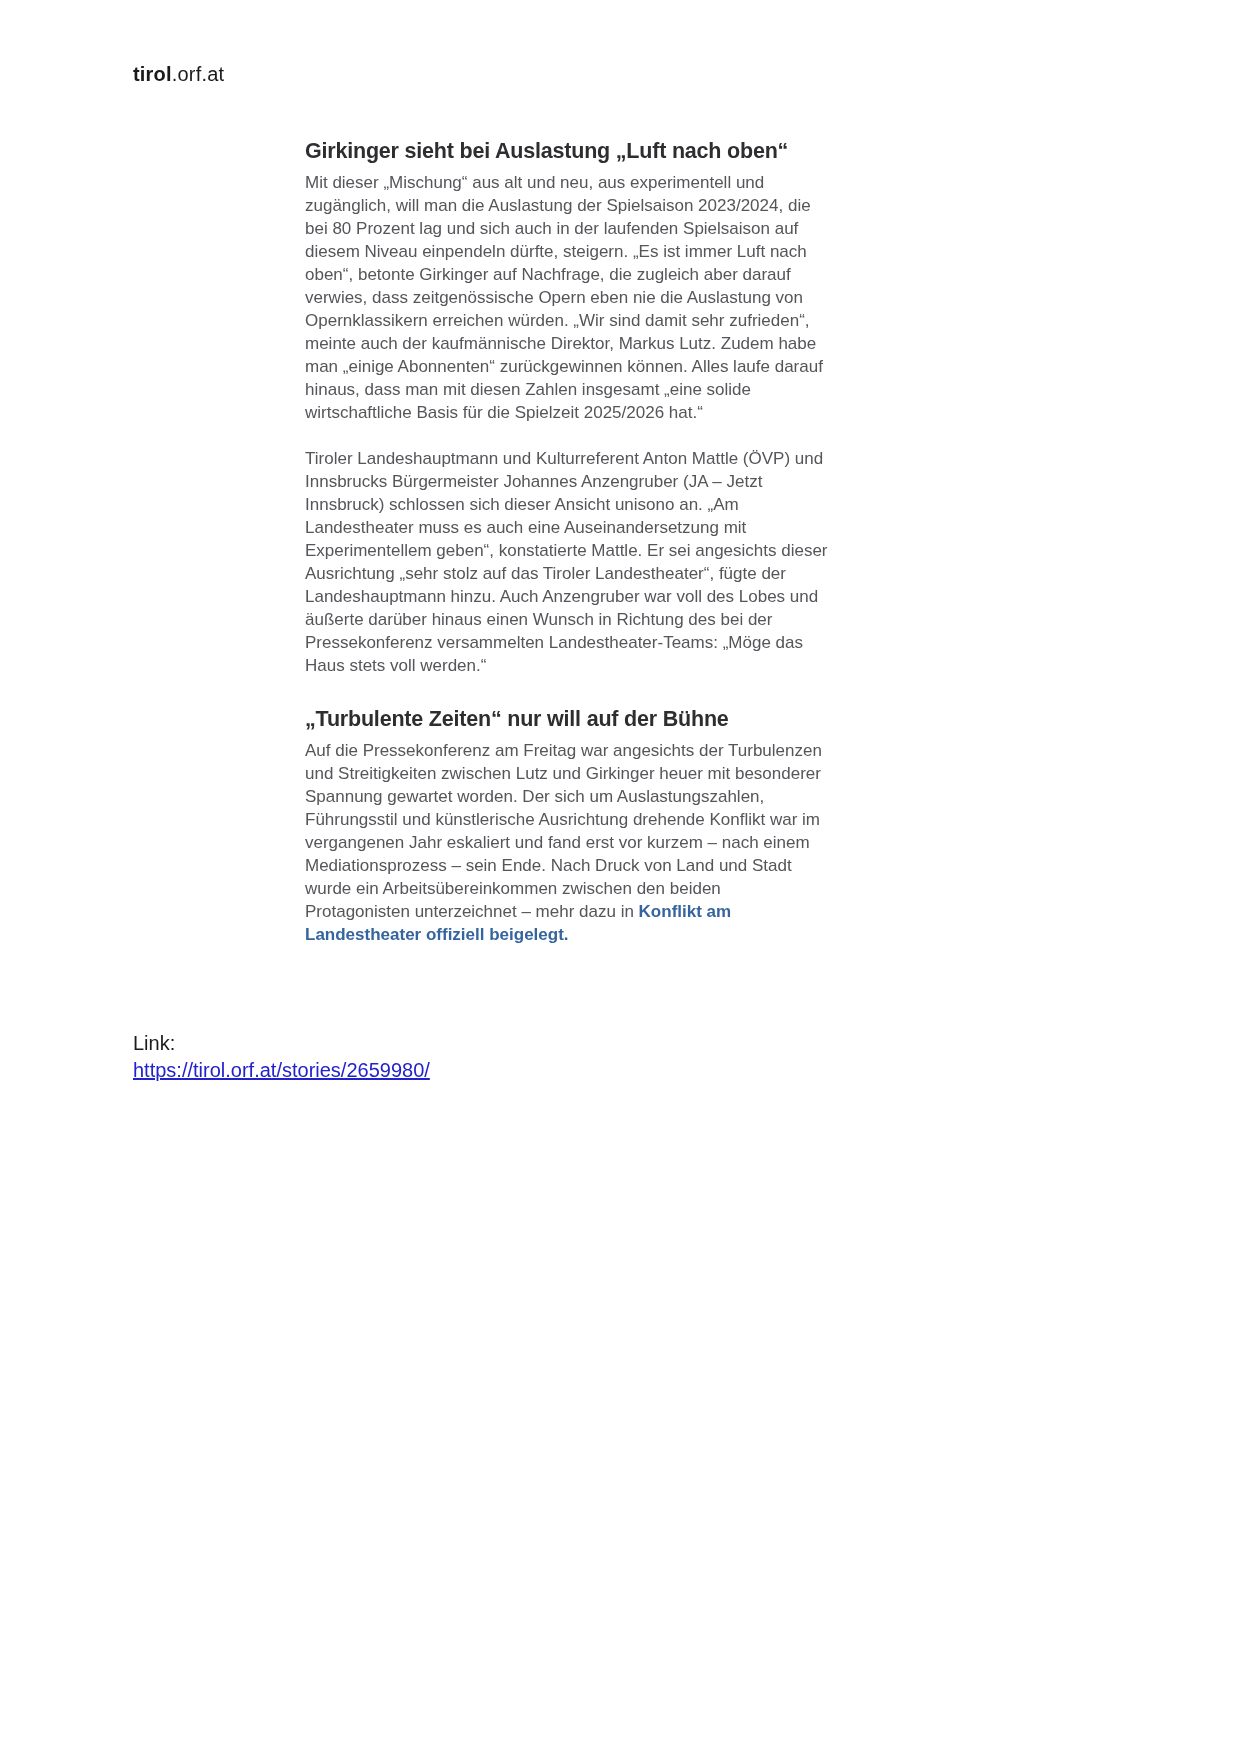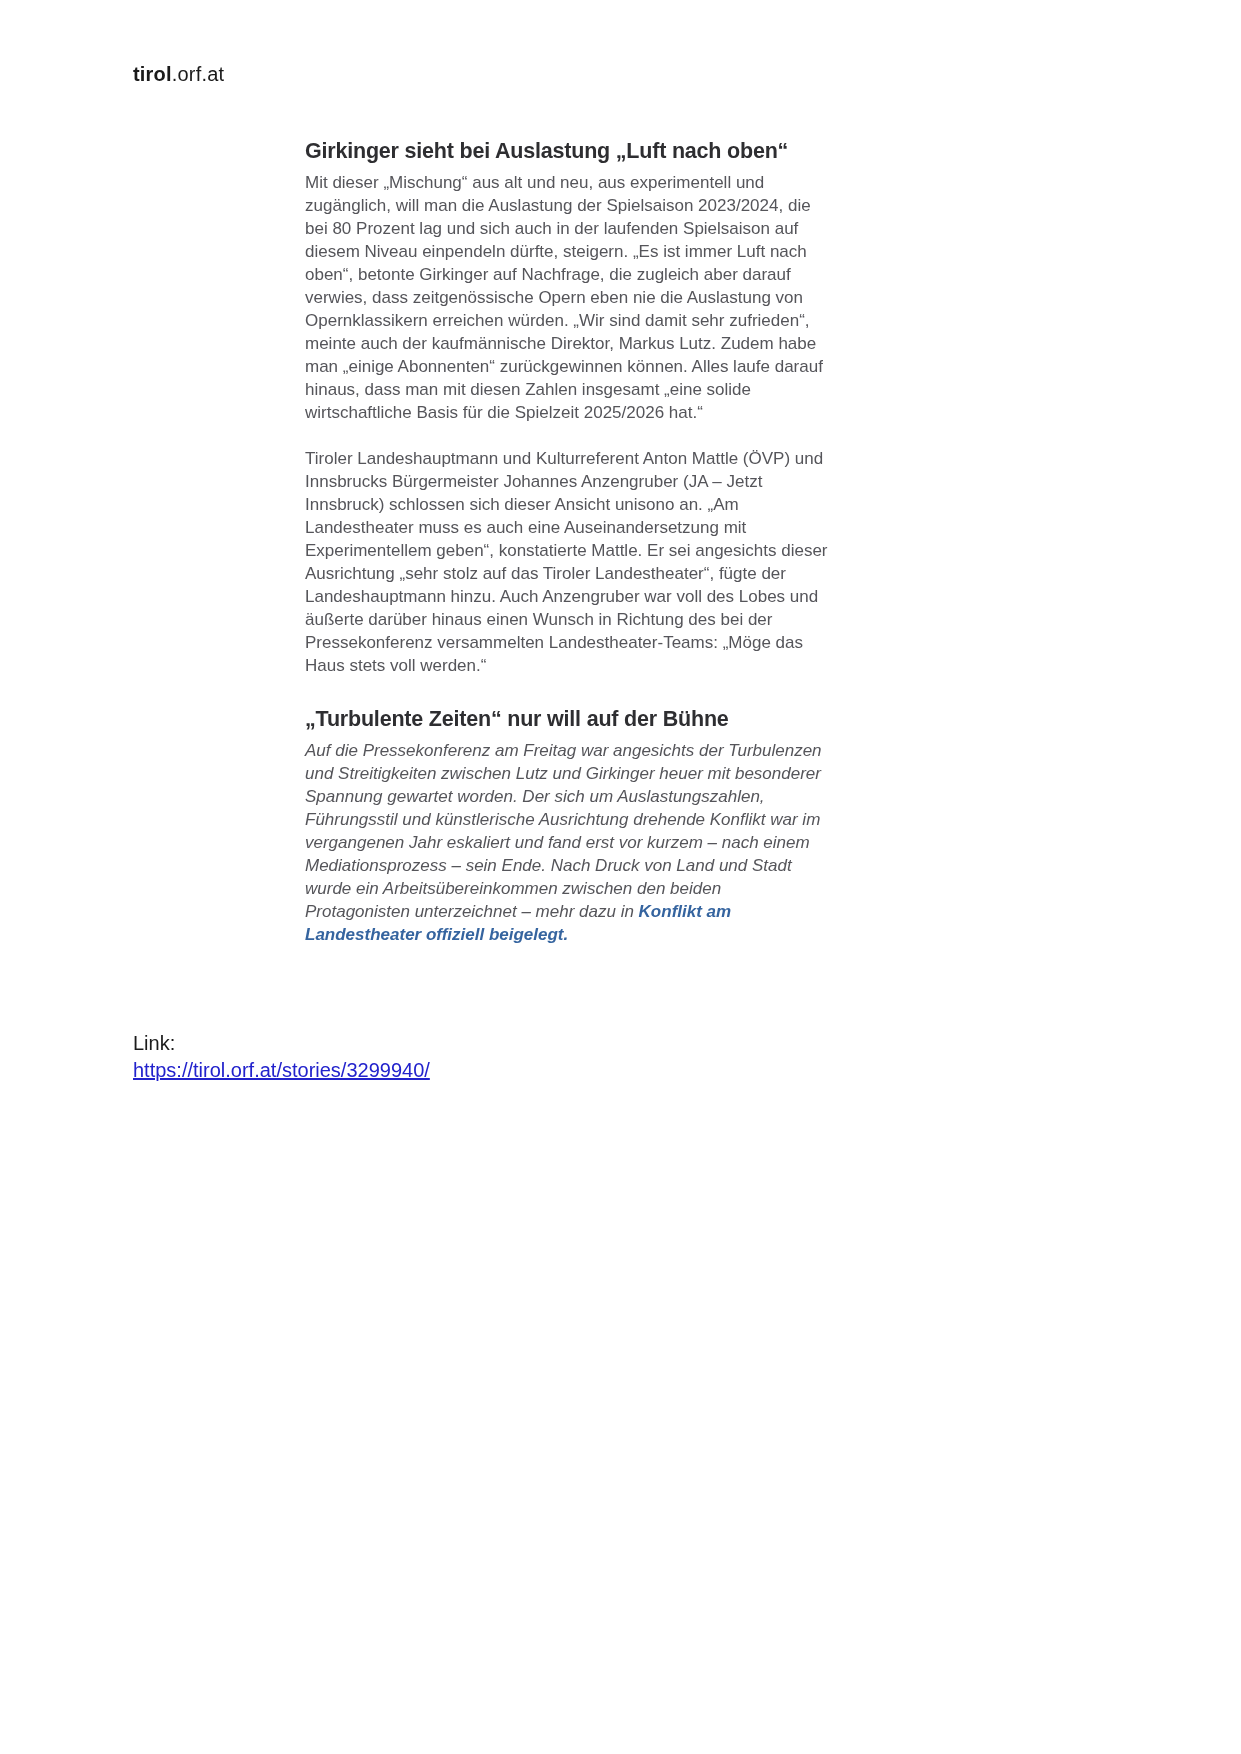--- a/index.html
+++ b/index.html
@@ -42,21 +42,21 @@
   .article h1, .article h2{
     font-size:21.5px;
     line-height:26px;
     font-weight:bold;
     color:var(--heading);
     letter-spacing:-0.2px;
     margin:0 0 7px 0;
   }
   .article h2{margin-top:29px;}
   .article p{margin:0 0 23px 0;}
-  .article p.p-tight{margin-bottom:2px;font-style:italic;}
+  .article p.p-tight{margin-bottom:2px;}
   .article-link{
     color:var(--article-link);
     font-weight:bold;
     text-decoration:none;
     cursor:pointer;
   }
   .credit{
     color:var(--credit);
     font-size:16px;
     margin-top:14px;
@@ -106,20 +106,20 @@
     <h2>„Turbulente Zeiten“ nur will auf der Bühne</h2>
 
     <p class="p-tight"><span>Auf die Pressekonferenz am Freitag war angesichts der Turbulenzen und Streitigkeiten zwischen Lutz und Girkinger heuer mit besonderer Spannung gewartet worden. Der sich um Auslastungszahlen, Führungsstil und künstlerische Ausrichtung drehende Konflikt war im vergangenen Jahr eskaliert und fand erst vor kurzem – nach einem Mediationsprozess – sein Ende. Nach Druck von Land und Stadt wurde ein Arbeitsübereinkommen zwischen den beiden Protagonisten unterzeichnet – mehr dazu in </span><a class="article-link" href="#">Konflikt am Landestheater offiziell beigelegt.</a></p>
 
 
 
   </article>
 
   <div class="link-block">
     <div>Link:</div>
-    <a class="source-url" href="#">https://tirol.orf.at/stories/3299940/</a>
+    <a class="source-url" href="#">https://tirol.orf.at/stories/2659980/</a>
   </div>
 
   <footer class="page-footer">
     <span>Seite </span><b>25</b><span> von </span><b>28</b>
   </footer>
 
 </div>
 
 </body></html>

